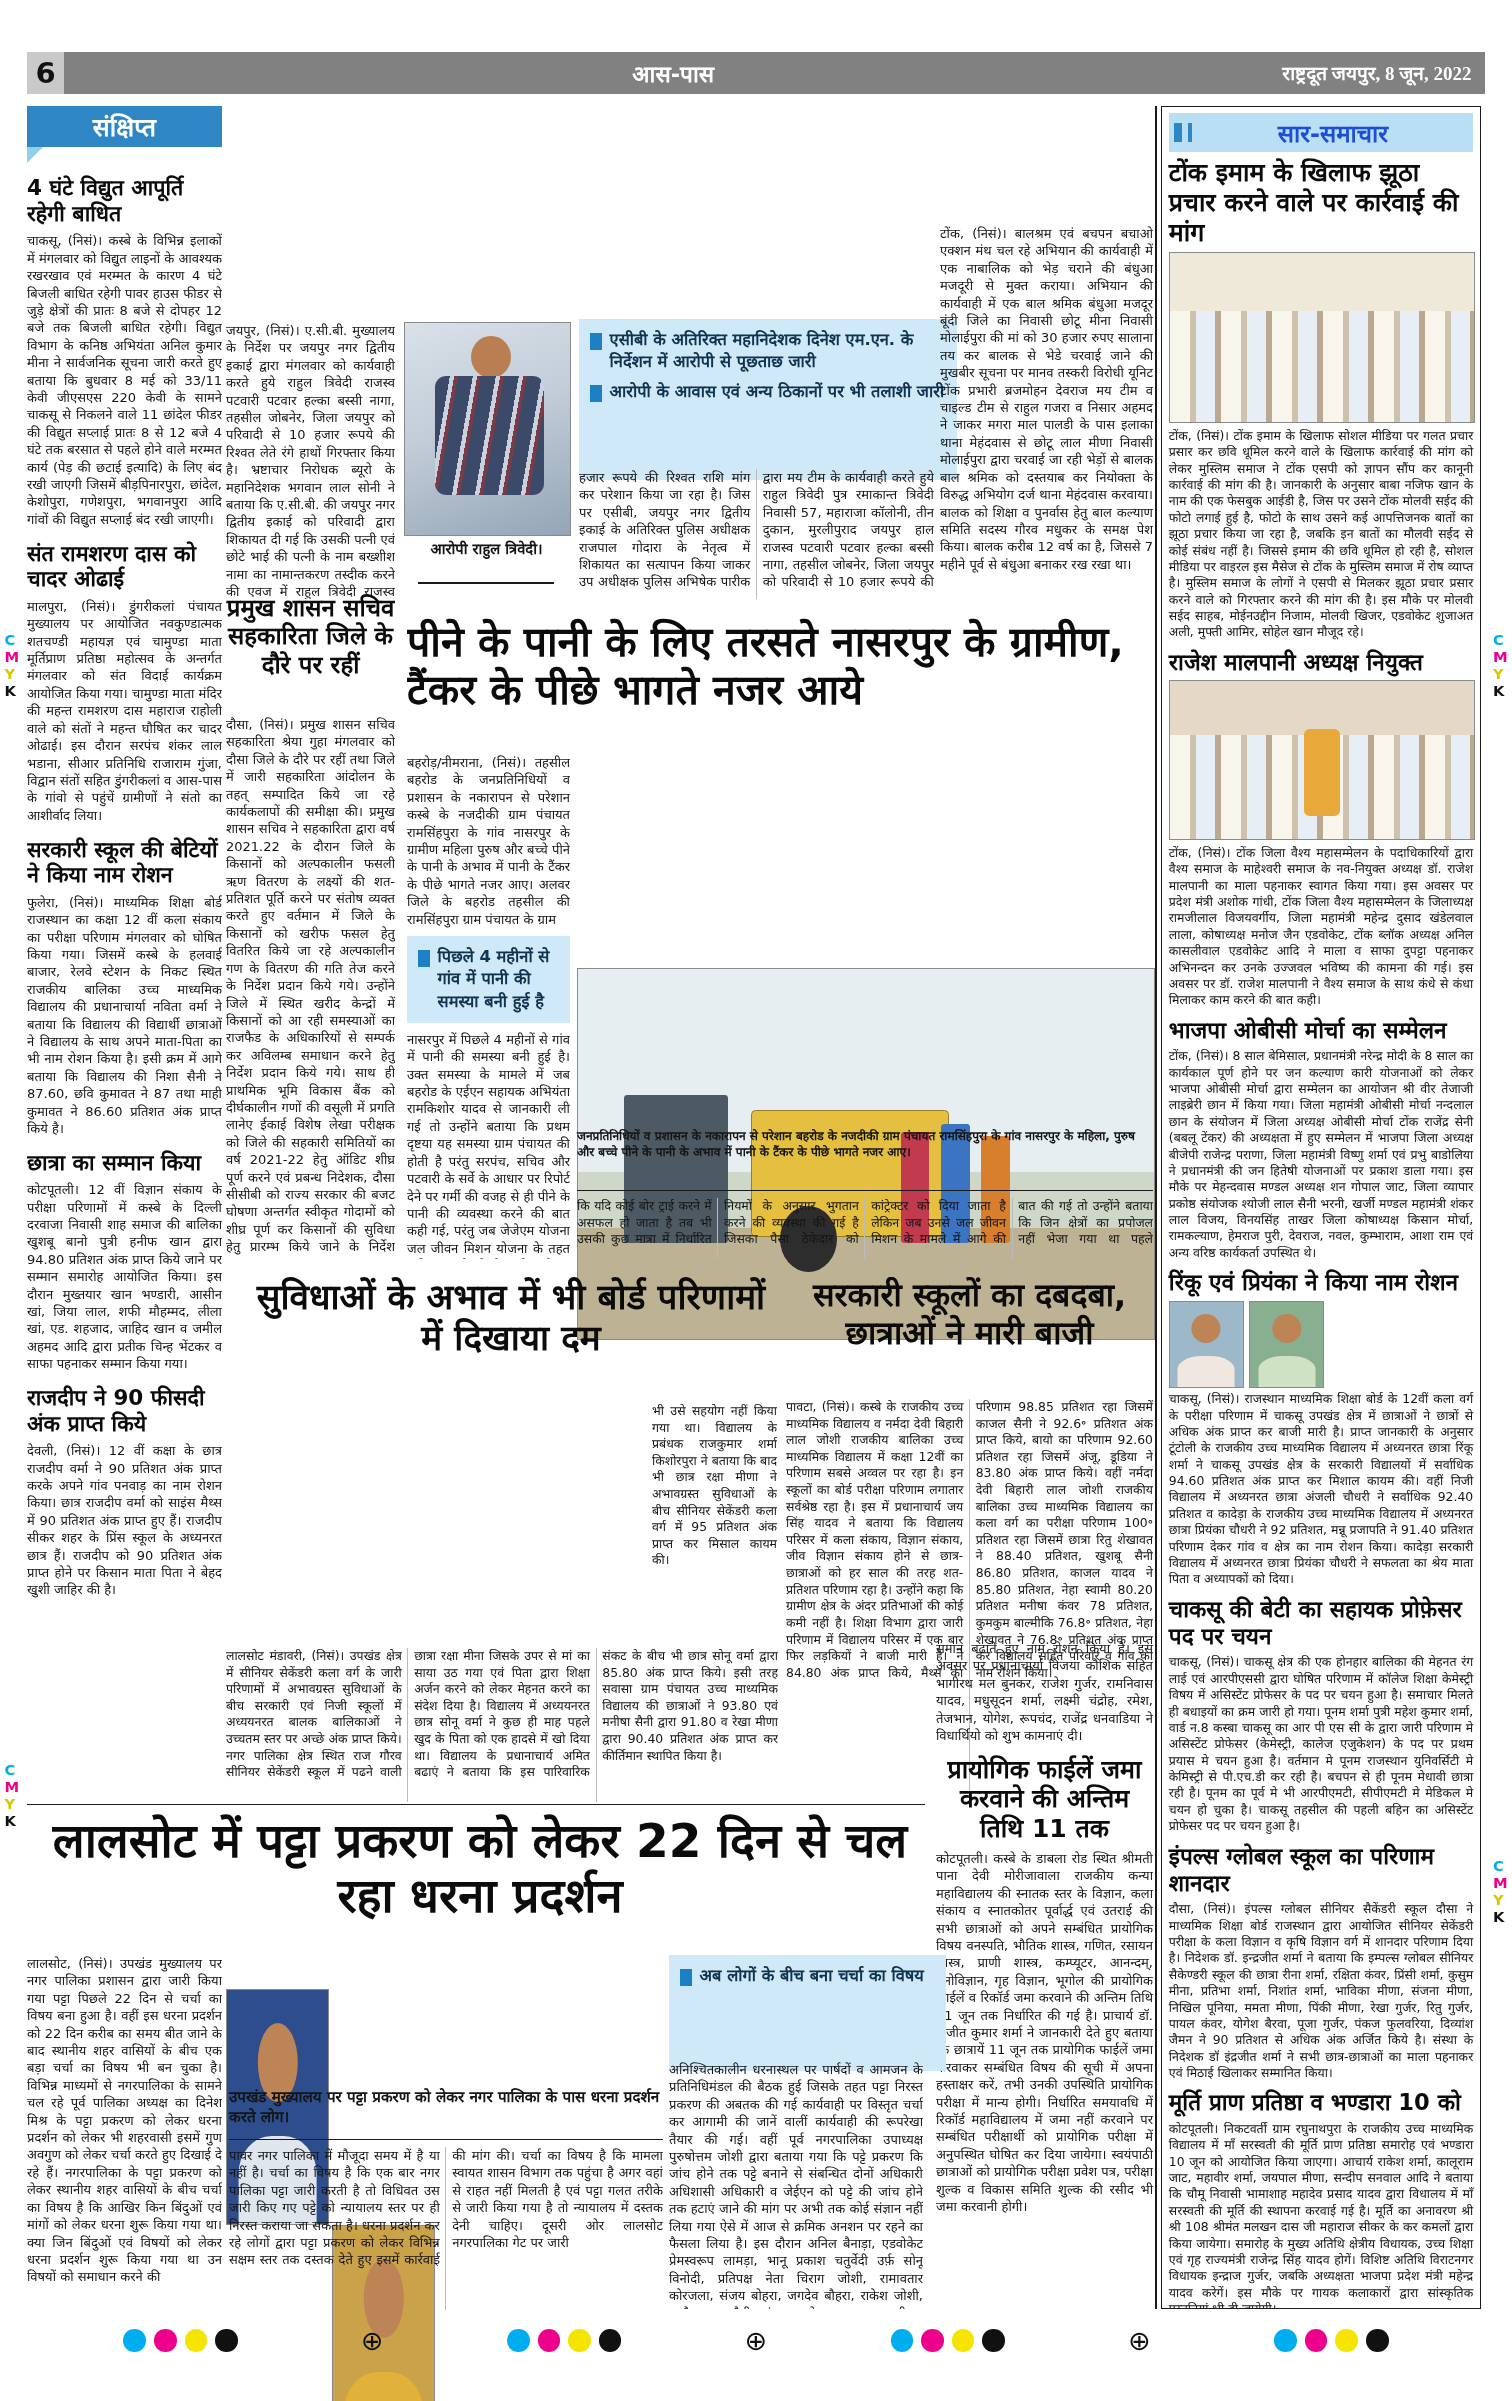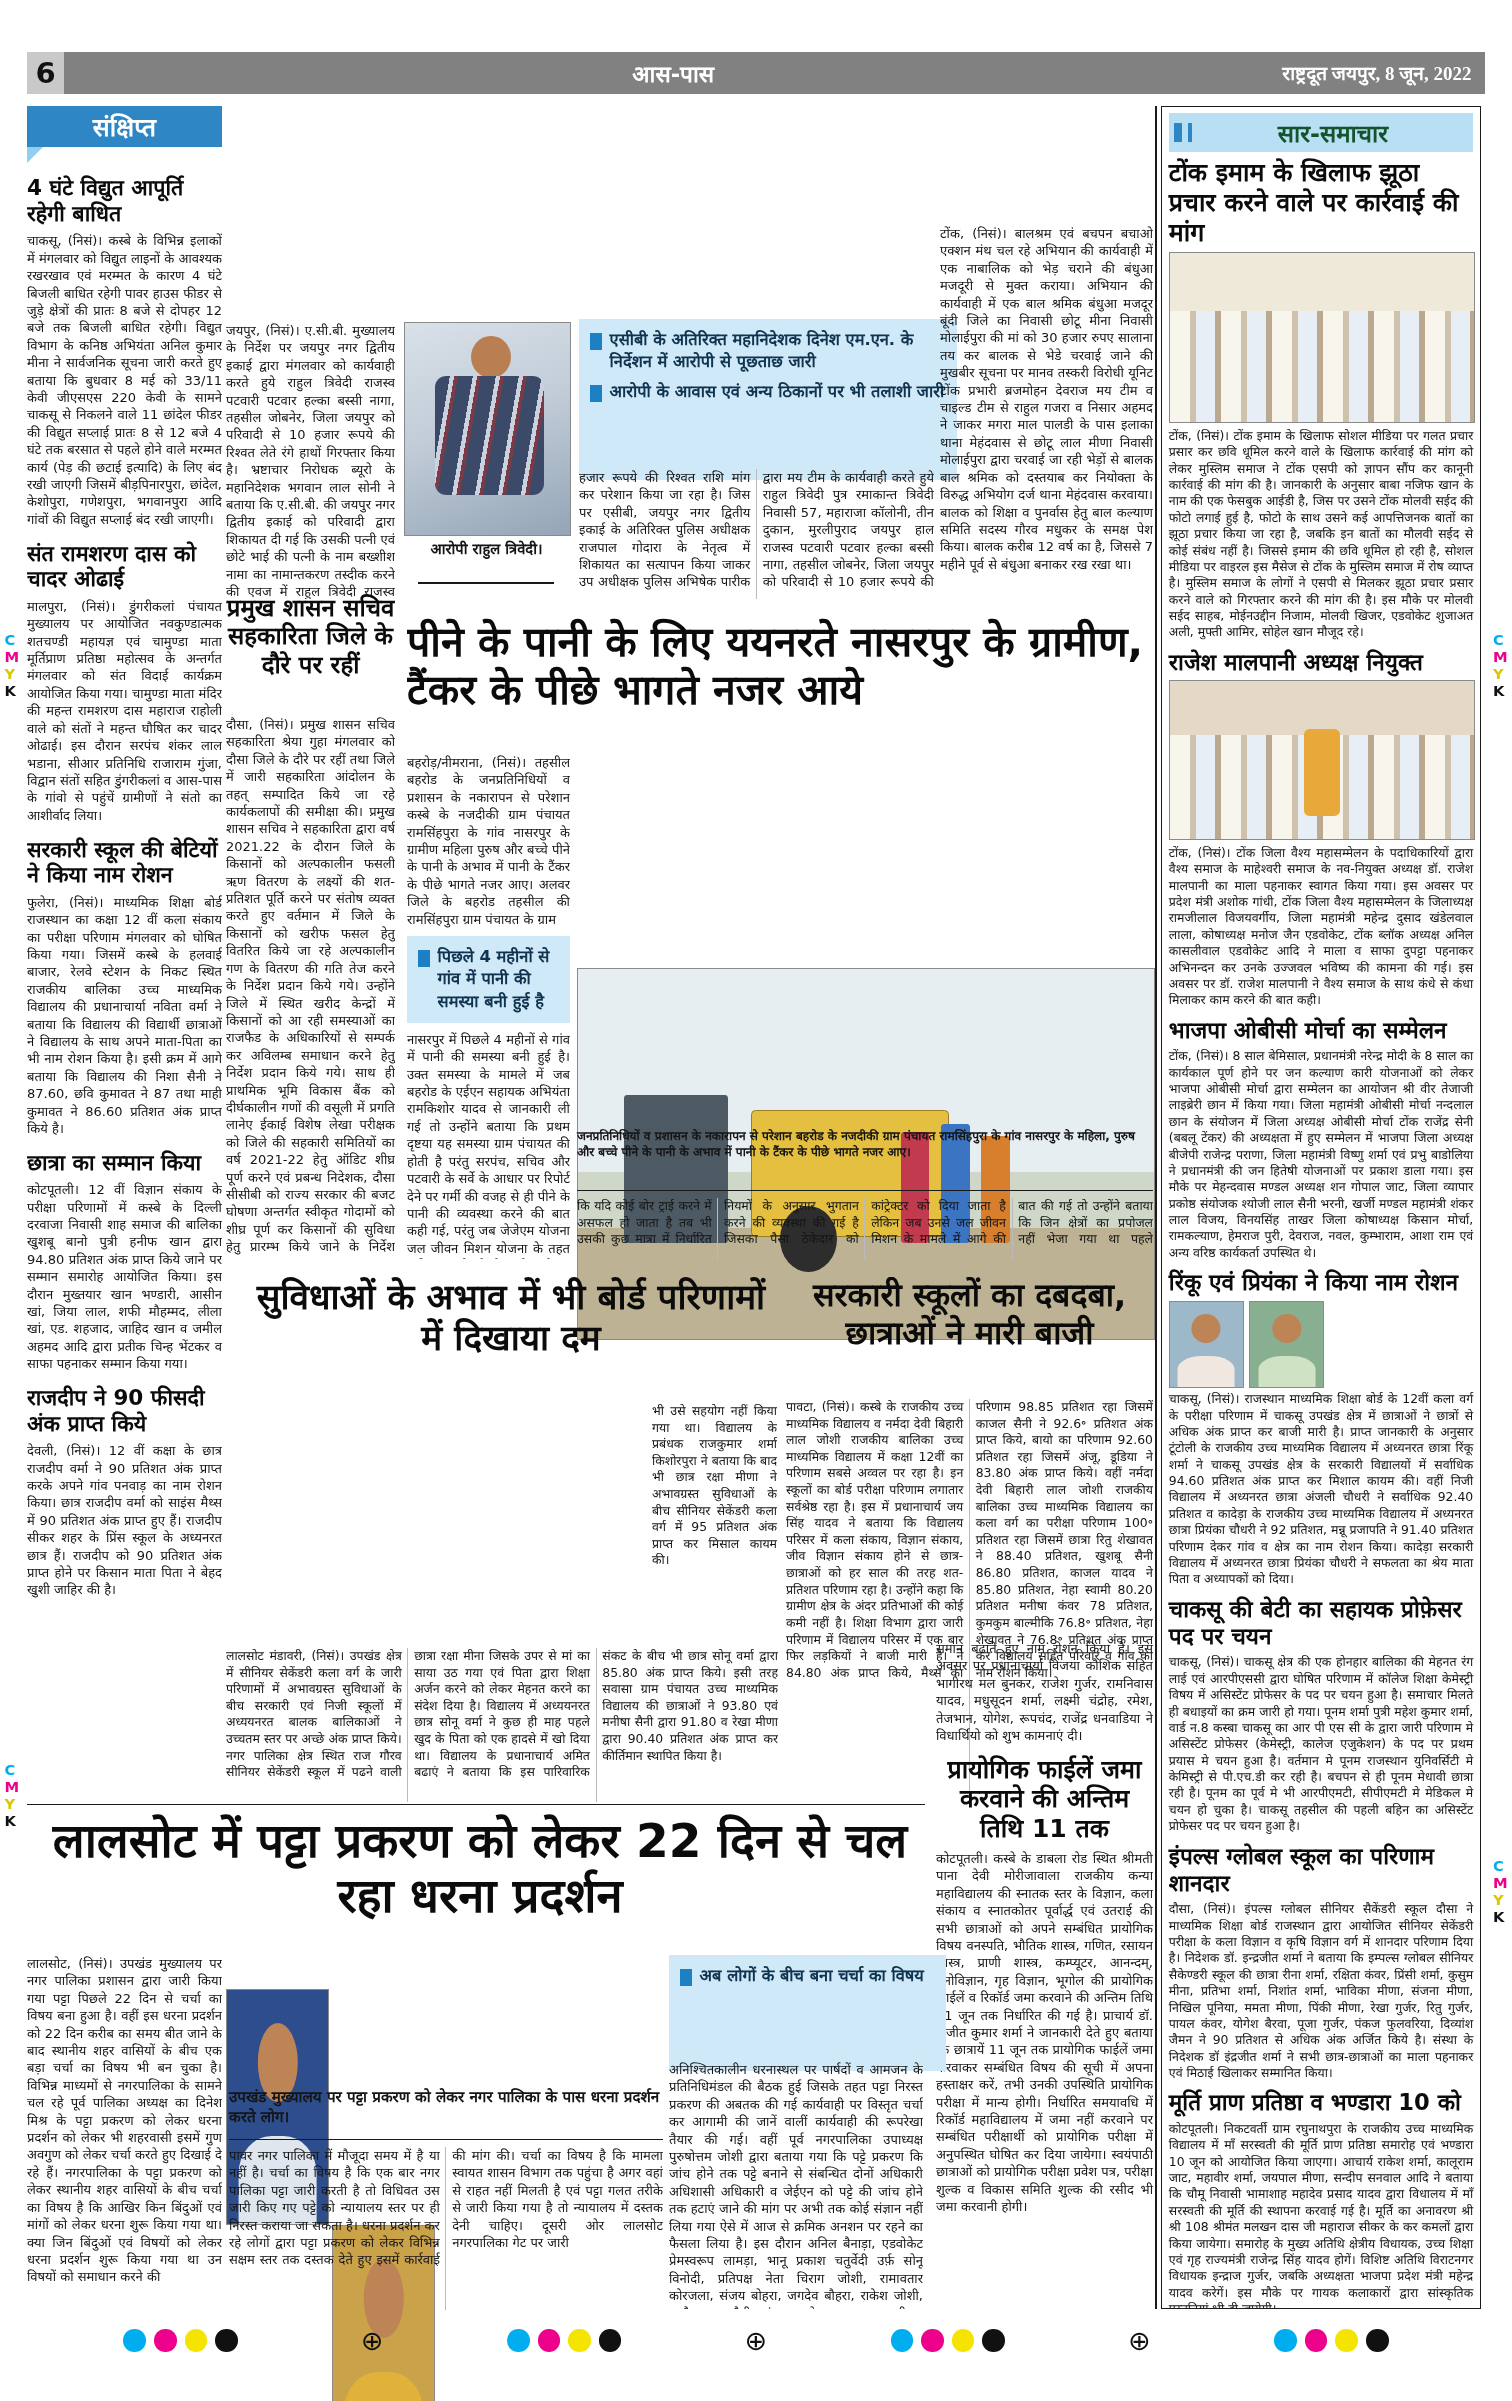--- a/index.html
+++ b/index.html
@@ -112,21 +112,21 @@
     </div>
   </div>
 
   <div class="abs bodytxt cols2" style="left:579px;top:469px;width:355px;height:130px;">हजार रूपये की रिश्वत राशि मांग कर परेशान किया जा रहा है। जिस पर एसीबी, जयपुर नगर द्वितीय इकाई के अतिरिक्त पुलिस अधीक्षक राजपाल गोदारा के नेतृत्व में शिकायत का सत्यापन किया जाकर उप अधीक्षक पुलिस अभिषेक पारीक द्वारा मय टीम के कार्यवाही करते हुये राहुल त्रिवेदी पुत्र रमाकान्त त्रिवेदी निवासी 57, महाराजा कॉलोनी, तीन दुकान, मुरलीपुराद जयपुर हाल राजस्व पटवारी पटवार हल्का बस्सी नागा, तहसील जोबनेर, जिला जयपुर को परिवादी से 10 हजार रूपये की रिश्वत राशि लेते रंगे हाथों गिरफ्तार किया गया है। उल्लेखनीय है कि परिवादी द्वारा आज ही एसीबी कार्यालय में उपस्थित होकर शिकायत प्रस्तुत की थी, जिसपर त्वरित कार्यवाही करते हुये एसीबी टीम द्वारा आज ही ट्रैप कार्यवाही को सफलतापूर्वक अंजाम दिया। एसीबी के अतिरिक्त महानिदेशक दिनेश एम.एन. के निर्देशन में आरोपी से पूछताछ जारी है। एसीबी द्वारा मामले में भ्रष्टाचार निवारण अधिनियम के अन्तर्गत प्रकरण दर्ज कर अग्रिम अनुसंधान किया जायेगा।</div>
 
   <div class="abs bodytxt" style="left:940px;top:225px;width:213px;height:375px;">टोंक, (निसं)। बालश्रम एवं बचपन बचाओ एक्शन मंथ चल रहे अभियान की कार्यवाही में एक नाबालिक को भेड़ चराने की बंधुआ मजदूरी से मुक्त कराया। अभियान की कार्यवाही में एक बाल श्रमिक बंधुआ मजदूर बूंदी जिले का निवासी छोटू मीना निवासी मोलाईपुरा की मां को 30 हजार रुपए सालाना तय कर बालक से भेडे चरवाई जाने की मुखबीर सूचना पर मानव तस्करी विरोधी यूनिट टोंक प्रभारी ब्रजमोहन देवराज मय टीम व चाइल्ड टीम से राहुल गजरा व निसार अहमद ने जाकर मगरा माल पालडी के पास इलाका थाना मेहंदवास से छोटू लाल मीणा निवासी मोलाईपुरा द्वारा चरवाई जा रही भेड़ों से बालक बाल श्रमिक को दस्तयाब कर नियोक्ता के विरुद्ध अभियोग दर्ज थाना मेहंदवास करवाया। बालक को शिक्षा व पुनर्वास हेतु बाल कल्याण समिति सदस्य गौरव मधुकर के समक्ष पेश किया। बालक करीब 12 वर्ष का है, जिससे 7 महीने पूर्व से बंधुआ बनाकर रख रखा था।</div>
 
   <div class="abs hl" style="left:226px;top:594px;width:169px;height:99px;font-size:24px;">प्रमुख शासन सचिव सहकारिता जिले के दौरे पर रहीं</div>
   <div class="abs bodytxt" style="left:226px;top:716px;width:169px;height:539px;">दौसा, (निसं)। प्रमुख शासन सचिव सहकारिता श्रेया गुहा मंगलवार को दौसा जिले के दौरे पर रहीं तथा जिले में जारी सहकारिता आंदोलन के तहत् सम्पादित किये जा रहे कार्यकलापों की समीक्षा की। प्रमुख शासन सचिव ने सहकारिता द्वारा वर्ष 2021.22 के दौरान जिले के किसानों को अल्पकालीन फसली ऋण वितरण के लक्ष्यों की शत-प्रतिशत पूर्ति करने पर संतोष व्यक्त करते हुए वर्तमान में जिले के किसानों को खरीफ फसल हेतु वितरित किये जा रहे अल्पकालीन गण के वितरण की गति तेज करने के निर्देश प्रदान किये गये। उन्होंने जिले में स्थित खरीद केन्द्रों में किसानों को आ रही समस्याओं का राजफैड के अधिकारियों से सम्पर्क कर अविलम्ब समाधान करने हेतु निर्देश प्रदान किये गये। साथ ही प्राथमिक भूमि विकास बैंक को दीर्घकालीन गणों की वसूली में प्रगति लानेए ईकाई विशेष लेखा परीक्षक को जिले की सहकारी समितियों का वर्ष 2021-22 हेतु ऑडिट शीघ्र पूर्ण करने एवं प्रबन्ध निदेशक, दौसा सीसीबी को राज्य सरकार की बजट घोषणा अन्तर्गत स्वीकृत गोदामों को शीघ्र पूर्ण कर किसानों की सुविधा हेतु प्रारम्भ किये जाने के निर्देश प्रदान किये गये।</div>
 
-  <div class="abs hl" style="left:407px;top:618px;width:745px;height:127px;font-size:41px;text-align:left;">पीने के पानी के लिए ययनरते नासरपुर के ग्रामीण, टैंकर के पीछे भागते नजर आये</div>
+  <div class="abs hl" style="left:407px;top:618px;width:745px;height:127px;font-size:41px;text-align:left;">पीने के पानी के लिए तरसते नासरपुर के ग्रामीण, टैंकर के पीछे भागते नजर आये</div>
 
   <div class="abs" style="left:407px;top:754px;width:163px;height:505px;overflow:hidden;display:flex;flex-direction:column;gap:8px;">
     <div class="bodytxt" style="flex:0 0 auto;">बहरोड़/नीमराना, (निसं)। तहसील बहरोड के जनप्रतिनिधियों व प्रशासन के नकारापन से परेशान कस्बे के नजदीकी ग्राम पंचायत रामसिंहपुरा के गांव नासरपुर के ग्रामीण महिला पुरुष और बच्चे पीने के पानी के अभाव में पानी के टैंकर के पीछे भागते नजर आए। अलवर जिले के बहरोड तहसील की रामसिंहपुरा ग्राम पंचायत के ग्राम</div>
     <div class="bluebox" style="flex:0 0 auto;">
       <div class="bullet-row" style="margin-bottom:0;">
         <div class="bullet-sq"></div>
         <div class="bullet-txt">पिछले 4 महीनों से गांव में पानी की समस्या बनी हुई है</div>
       </div>
     </div>
     <div class="bodytxt" style="flex:1 1 auto;">नासरपुर में पिछले 4 महीनों से गांव में पानी की समस्या बनी हुई है। उक्त समस्या के मामले में जब बहरोड के एईएन सहायक अभियंता रामकिशोर यादव से जानकारी ली गई तो उन्होंने बताया कि प्रथम दृष्टया यह समस्या ग्राम पंचायत की होती है परंतु सरपंच, सचिव और पटवारी के सर्वे के आधार पर रिपोर्ट देने पर गर्मी की वजह से ही पीने के पानी की व्यवस्था करने की बात कही गई, परंतु जब जेजेएम योजना जल जीवन मिशन योजना के तहत पारित हुए बोर के फेल हो जाने पर उनसे पूछा गया तो उन्होंने बताया</div>
@@ -177,21 +177,21 @@
       <div class="bullet-txt">अब लोगों के बीच बना चर्चा का विषय</div>
     </div>
   </div>
   <div class="abs bodytxt" style="left:669px;top:2061px;width:254px;height:248px;">अनिश्चितकालीन धरनास्थल पर पार्षदों व आमजन के प्रतिनिधिमंडल की बैठक हुई जिसके तहत पट्टा निरस्त प्रकरण की अबतक की गई कार्यवाही पर विस्तृत चर्चा कर आगामी की जानें वालीं कार्यवाही की रूपरेखा तैयार की गई। वहीं पूर्व नगरपालिका उपाध्यक्ष पुरुषोत्तम जोशी द्वारा बताया गया कि पट्टे प्रकरण कि जांच होने तक पट्टे बनाने से संबन्धित दोनों अधिकारी अधिशासी अधिकारी व जेईएन को पट्टे की जांच होने तक हटाएं जाने की मांग पर अभी तक कोई संज्ञान नहीं लिया गया ऐसे में आज से क्रमिक अनशन पर रहने का फैसला लिया है। इस दौरान अनिल बैनाड़ा, एडवोकेट प्रेमस्वरूप लामड़ा, भानू प्रकाश चतुर्वेदी उर्फ़ सोनू विनोदी, प्रतिपक्ष नेता चिराग जोशी, रामावतार कोरजला, संजय बोहरा, जगदेव बौहरा, राकेश जोशी, कन्हैयालाल सैनी, हंसराज मेहरात्रा, प्रकाश मीणा, विनोद बोहरा, एडवोकेट अनूप शर्मा, ब्रजमोहन सैनी, मनोज मित्तल, रामनिवास जीनगर, मुकेश टोंसी, पुनीत बोहरा, मोठालाल टोंसी, खल्ली सैनी आदि मौजूद रहे।</div>
 
   <div class="abs vline" style="left:1155px;top:106px;width:1.7px;height:2203px;"></div>
   <div class="abs" style="left:1161px;top:106px;width:320px;height:2203px;border:1.1px solid #1a1a1a;padding:5.6px 6.8px;box-sizing:border-box;overflow:hidden;">
     <div style="background:#b9dff4;display:flex;align-items:center;gap:5.6px;padding:3.4px 5.6px;">
       <div style="width:8px;height:19px;background:#2e86c5;"></div>
       <div style="width:4.5px;height:19px;background:#2e86c5;"></div>
-      <div style="flex:1;text-align:center;font-weight:800;font-size:24px;color:#14532d;">सार-समाचार</div>
+      <div style="flex:1;text-align:center;font-weight:800;font-size:24px;color:#1d4ed8;">सार-समाचार</div>
     </div>
 
     <div class="saar-art">
       <div class="saar-h" style="font-size:25px;">टोंक इमाम के खिलाफ झूठा प्रचार करने वाले पर कार्रवाई की मांग</div>
       <div class="photo ph-group" style="width:100%;height:169px;">
         <div class="row"></div>
       </div>
       <div class="saar-b" style="margin-top:4.5px;">टोंक, (निसं)। टोंक इमाम के खिलाफ सोशल मीडिया पर गलत प्रचार प्रसार कर छवि धूमिल करने वाले के खिलाफ कार्रवाई की मांग को लेकर मुस्लिम समाज ने टोंक एसपी को ज्ञापन सौंप कर कानूनी कार्रवाई की मांग की है। जानकारी के अनुसार बाबा नजिफ खान के नाम की एक फेसबुक आईडी है, जिस पर उसने टोंक मोलवी सईद की फोटो लगाई हुई है, फोटो के साथ उसने कई आपत्तिजनक बातों का झूठा प्रचार किया जा रहा है, जबकि इन बातों का मौलवी सईद से कोई संबंध नहीं है। जिससे इमाम की छवि धूमिल हो रही है, सोशल मीडिया पर वाइरल इस मैसेज से टोंक के मुस्लिम समाज में रोष व्याप्त है। मुस्लिम समाज के लोगों ने एसपी से मिलकर झूठा प्रचार प्रसार करने वाले को गिरफ्तार करने की मांग की है। इस मौके पर मोलवी सईद साहब, मोईनउद्दीन निजाम, मोलवी खिजर, एडवोकेट शुजाअत अली, मुफ्ती आमिर, सोहेल खान मौजूद रहे।</div>
     </div>
 

